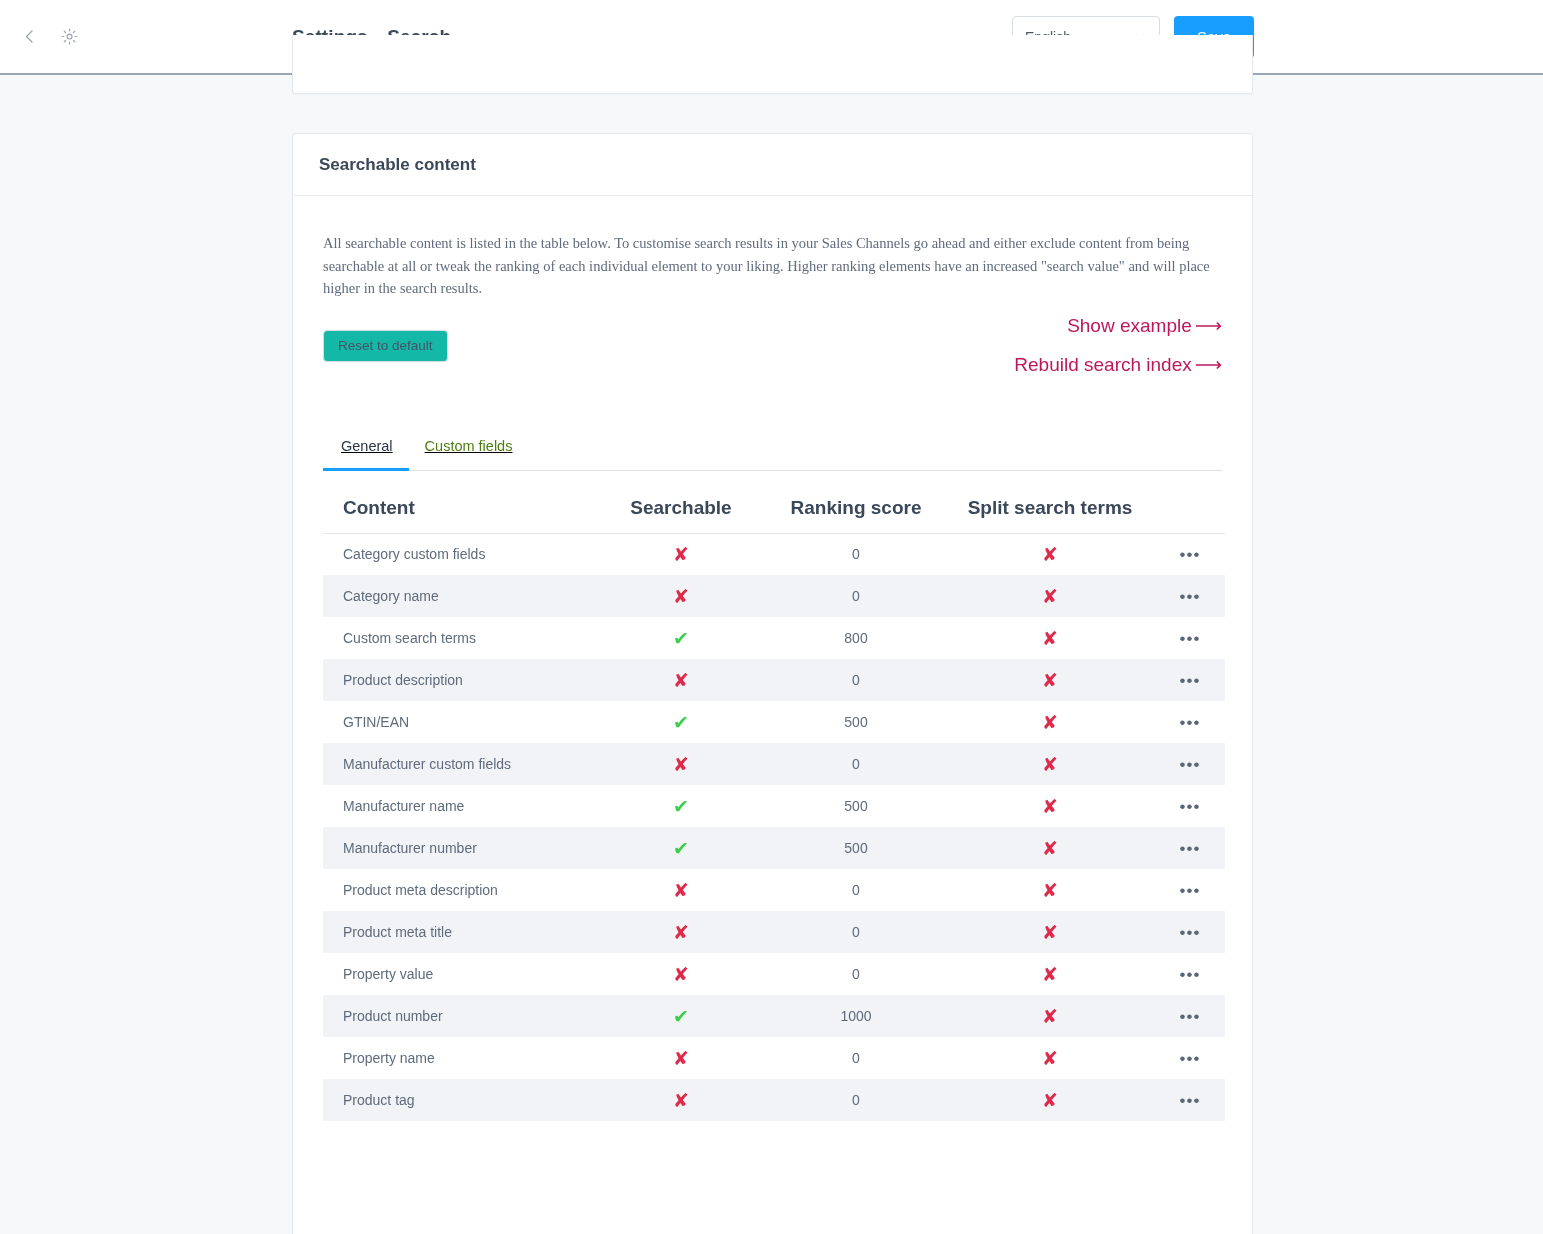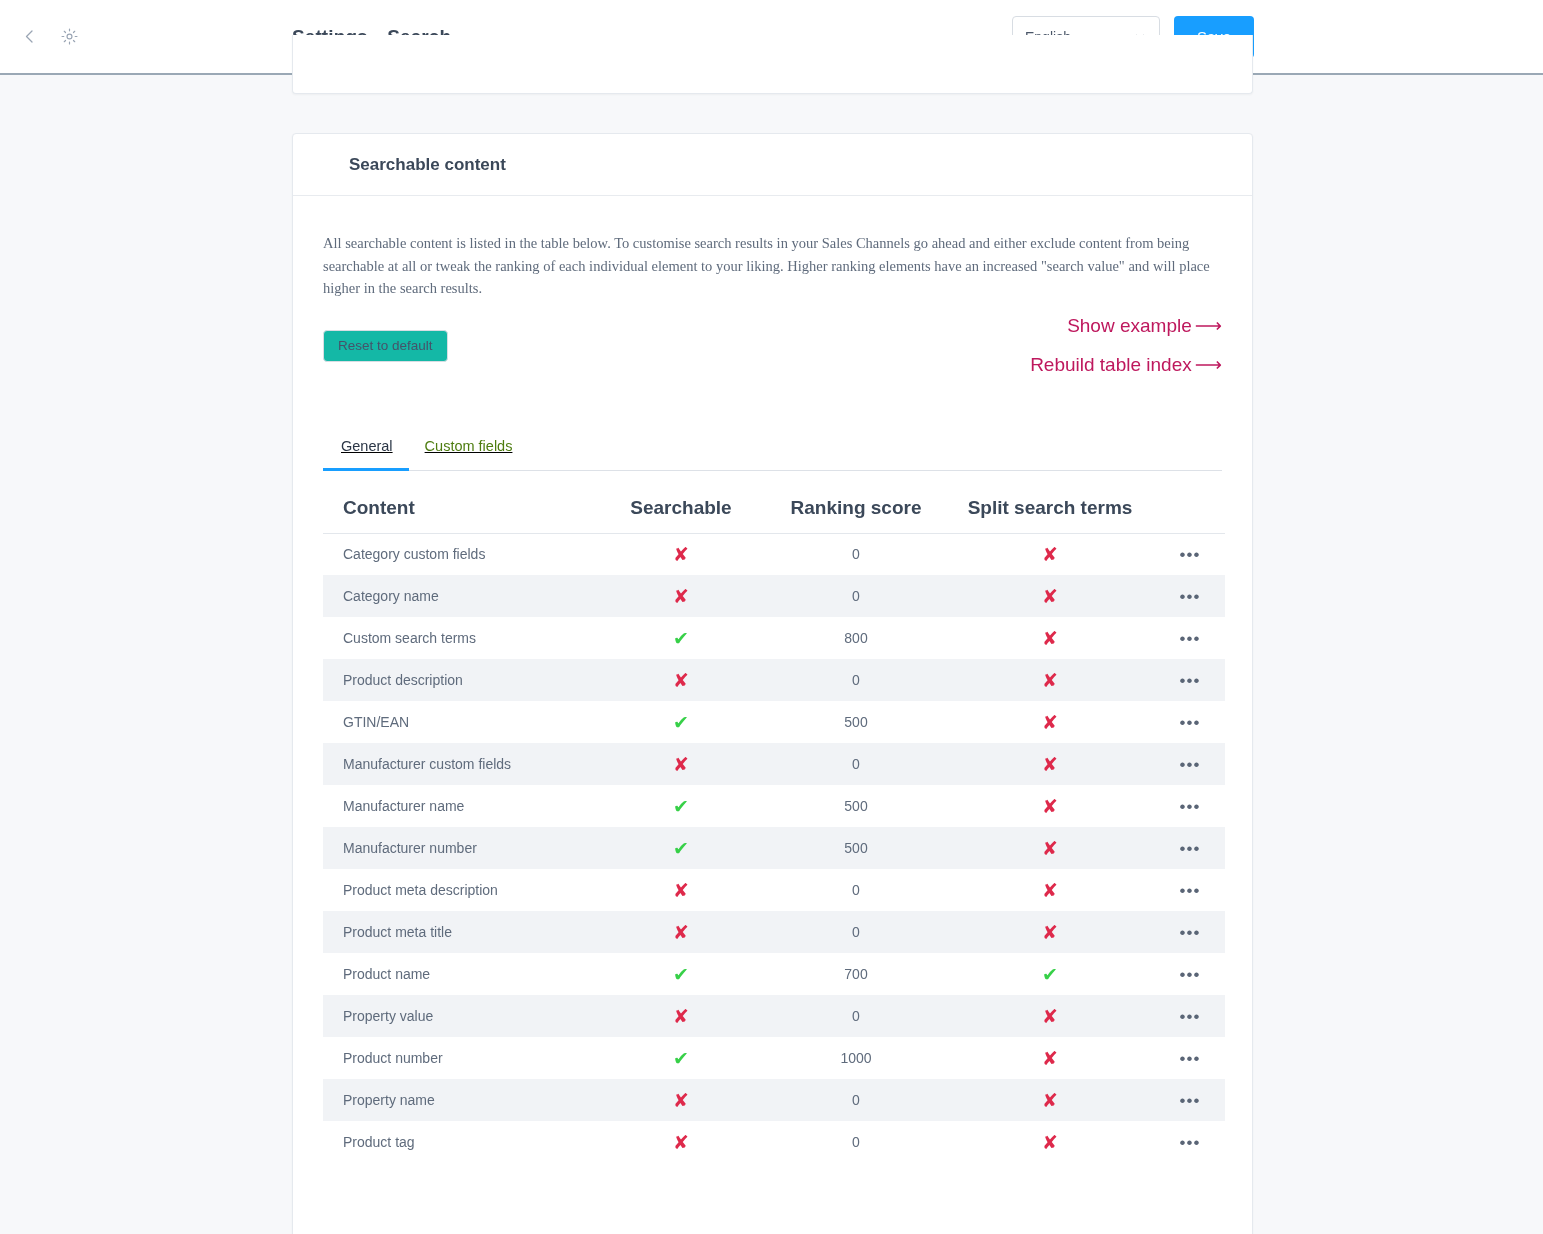--- a/index.html
+++ b/index.html
@@ -108,21 +108,20 @@
   .card-head {
     height: 62px;
     border-bottom: 1px solid #e8ebef;
     display: flex; align-items: center;
     padding: 0 26px;
   }
   .card-title {
     font-size: 17px;
     font-weight: bold;
     color: #3b4859;
-    margin-left: 30px;
   }
 
   .card-body { padding: 36px 30px 0 30px; }
 
   .intro {
     font-size: 14.5px;
     line-height: 22.5px;
     color: #5f6b7c;
     max-width: 890px;
     margin: 0;
@@ -285,21 +284,21 @@
 
     <div class="card-body">
 
       <p class="intro">All searchable content is listed in the table below. To customise search results in your Sales Channels go ahead and either exclude content from being searchable at all or tweak the ranking of each individual element to your liking. Higher ranking elements have an increased "search value" and will place higher in the search results.</p>
 
       <div class="actions-row">
         <button class="reset-btn">Reset to default</button>
 
         <div class="links">
           <a class="link"><span>Show example</span><span class="arrow">⟶</span></a>
-          <a class="link"><span>Rebuild table index</span><span class="arrow">⟶</span></a>
+          <a class="link"><span>Rebuild search index</span><span class="arrow">⟶</span></a>
         </div>
       </div>
 
       <div class="tabs">
         <div class="tab active">General</div>
         <div class="tab">Custom fields</div>
       </div>
 
       <table class="grid">
         <thead>
@@ -376,27 +375,20 @@
               <td class="c-menu"><span class="dots">•••</span></td>
             </tr>
             <tr>
               <td class="c-content">Product meta title</td>
               <td class="c-searchable"><span class="mark no">✘</span></td>
               <td class="c-rank">0</td>
               <td class="c-split"><span class="mark no">✘</span></td>
               <td class="c-menu"><span class="dots">•••</span></td>
             </tr>
             <tr>
-              <td class="c-content">Product name</td>
-              <td class="c-searchable"><span class="mark yes">✔</span></td>
-              <td class="c-rank">700</td>
-              <td class="c-split"><span class="mark yes">✔</span></td>
-              <td class="c-menu"><span class="dots">•••</span></td>
-            </tr>
-            <tr>
               <td class="c-content">Property value</td>
               <td class="c-searchable"><span class="mark no">✘</span></td>
               <td class="c-rank">0</td>
               <td class="c-split"><span class="mark no">✘</span></td>
               <td class="c-menu"><span class="dots">•••</span></td>
             </tr>
             <tr>
               <td class="c-content">Product number</td>
               <td class="c-searchable"><span class="mark yes">✔</span></td>
               <td class="c-rank">1000</td>

